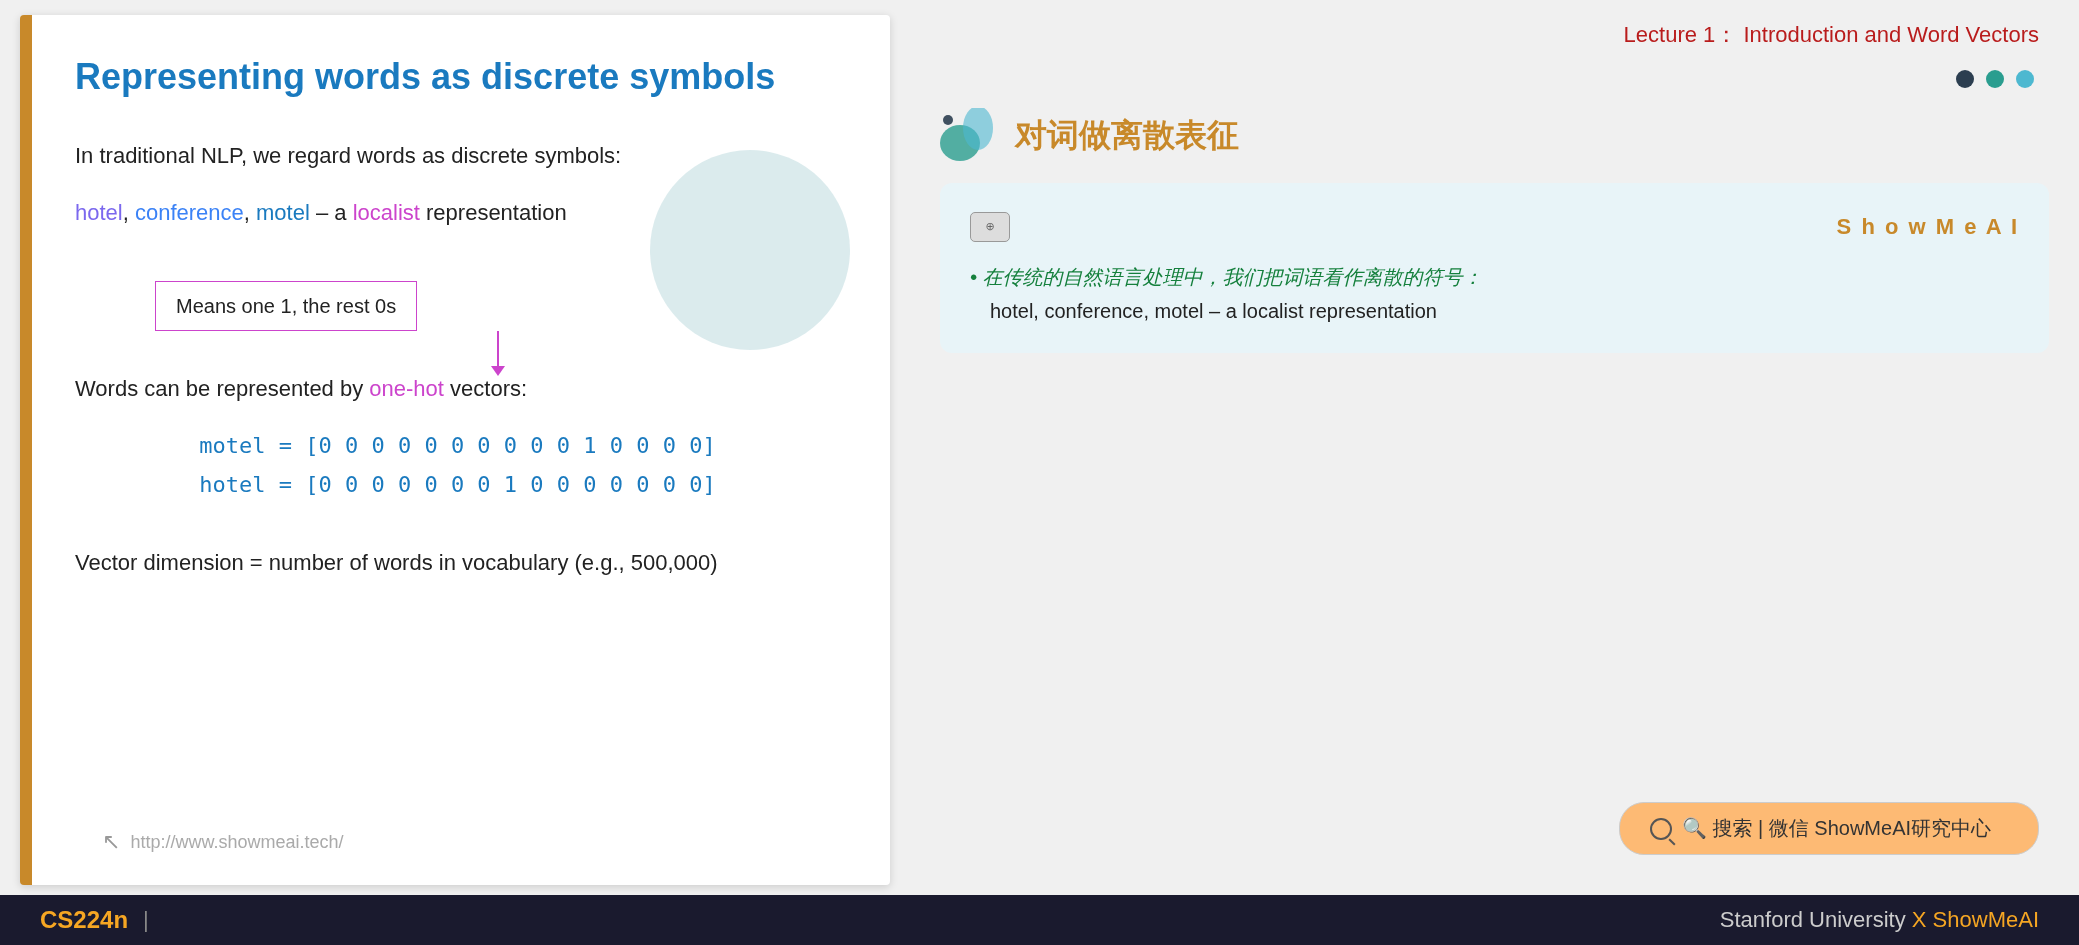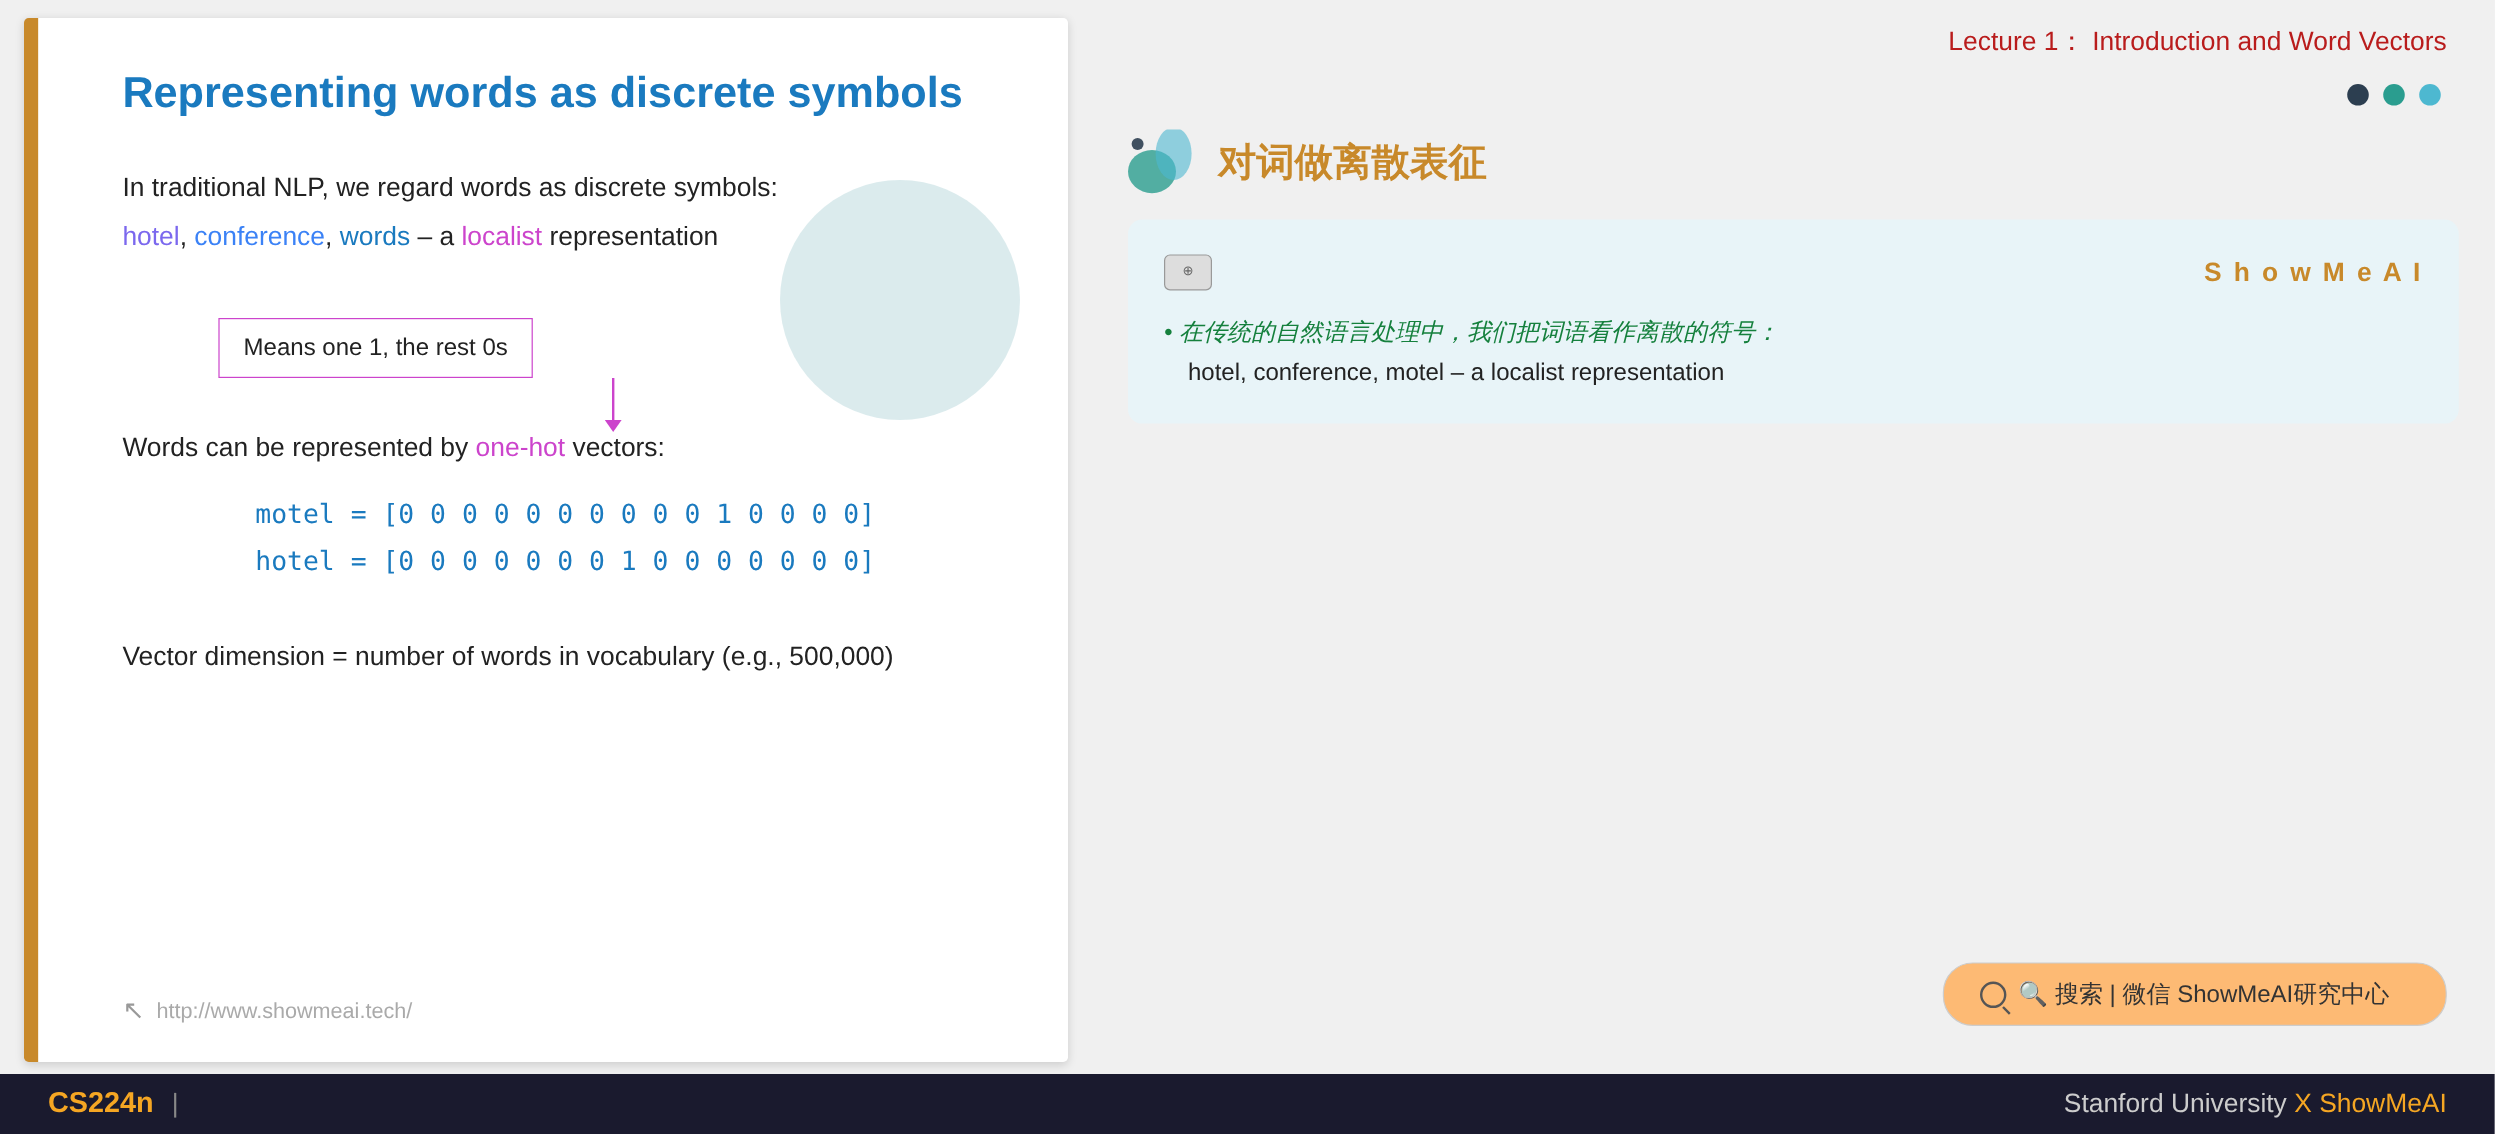--- a/index.html
+++ b/index.html
@@ -23,40 +23,40 @@
     .slide-panel {
       width: 870px;
       height: 870px;
       background: #ffffff;
       margin: 15px 20px;
       border-radius: 4px;
       position: relative;
       box-shadow: 0 2px 8px rgba(0,0,0,0.15);
       display: flex;
       flex-direction: column;
-      padding: 40px 50px 30px 70px;
+      padding: 40px 50px 30px 43px;
       border-left: 12px solid #c8892a;
     }
 
     .slide-title {
       color: #1a7abf;
       font-size: 36px;
       font-weight: bold;
       margin-bottom: 40px;
       line-height: 1.2;
     }
 
     .slide-body {
       font-size: 22px;
       color: #222;
       line-height: 1.6;
     }
 
     .slide-body .first-line {
-      margin-bottom: 6px;
+      margin-bottom: 22px;
     }
 
     .slide-body .colored-words {
       margin-bottom: 50px;
     }
 
     .word-hotel { color: #7b68ee; }
     .word-conference { color: #3b82f6; }
     .word-motel { color: #1a7abf; }
     .word-localist { color: #cc44cc; }
@@ -344,21 +344,21 @@
 <div class="main-content">
 
   <div class="slide-panel">
     <h1 class="slide-title">Representing words as discrete symbols</h1>
 
     <div class="slide-body">
       <div class="first-line">
         <span>In traditional NLP, we regard words as discrete symbols:</span>
       </div>
       <div class="colored-words">
-        <span class="word-hotel">hotel</span><span>, </span><span class="word-conference">conference</span><span>, </span><span class="word-motel">words</span><span> – a </span><span class="word-localist">localist</span><span> representation</span>
+        <span class="word-hotel">hotel</span><span>, </span><span class="word-conference">conference</span><span>, </span><span class="word-motel">motel</span><span> – a </span><span class="word-localist">localist</span><span> representation</span>
       </div>
 
       <div class="callout-area">
         <div class="callout-box">
           <span>Means one 1, the rest 0s</span>
         </div>
         <div class="callout-arrow">
           <div class="callout-arrow-line"></div>
           <div class="callout-arrow-head"></div>
         </div>

